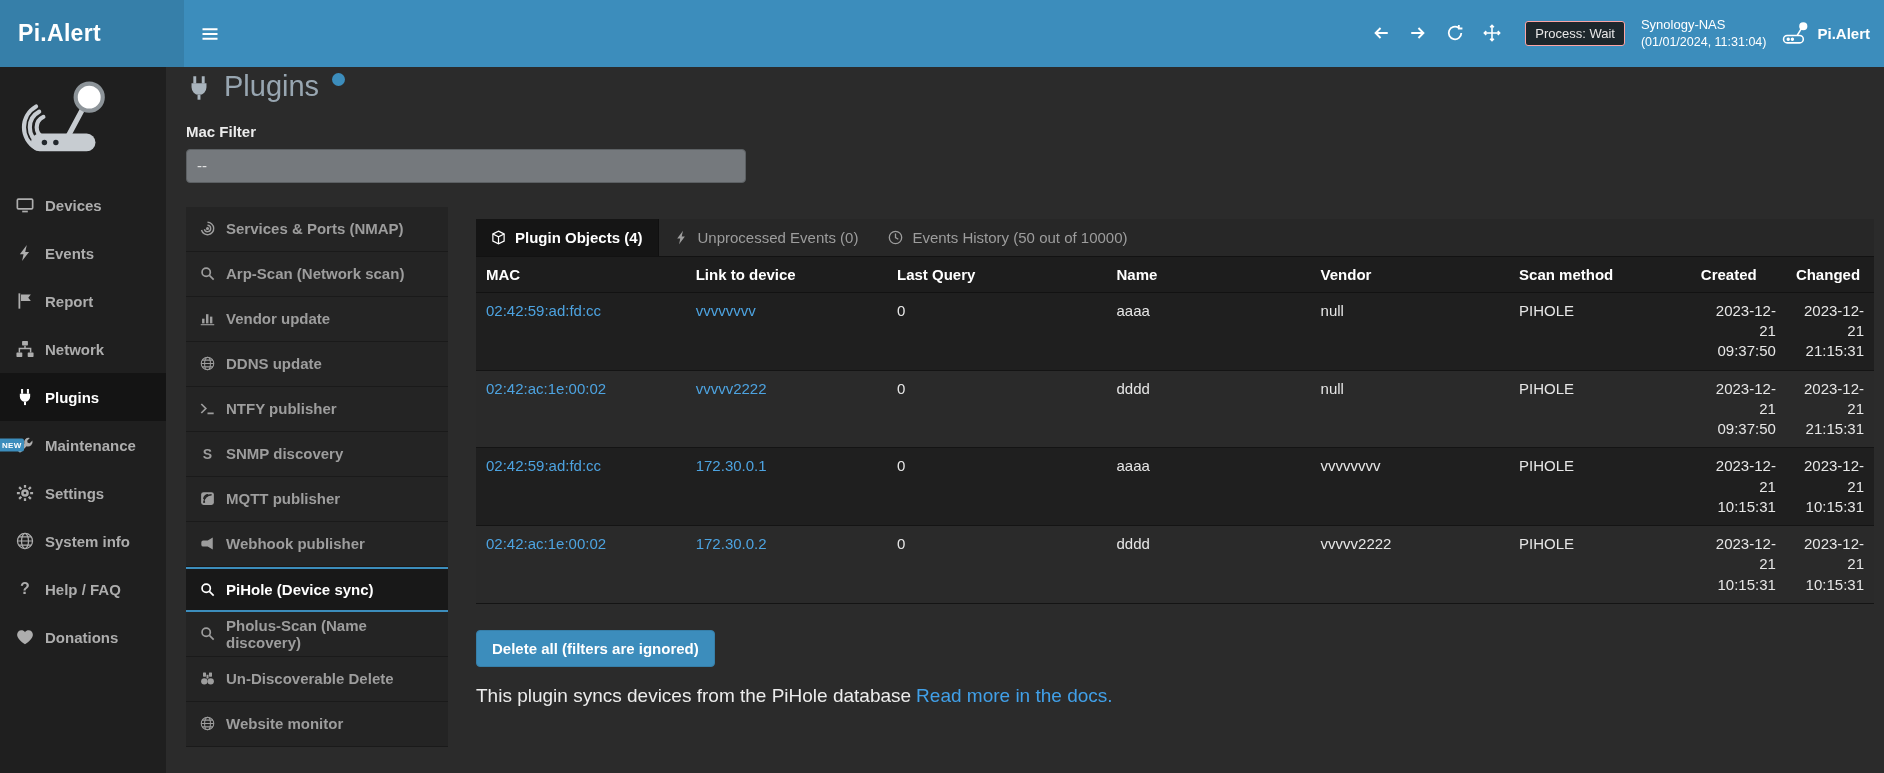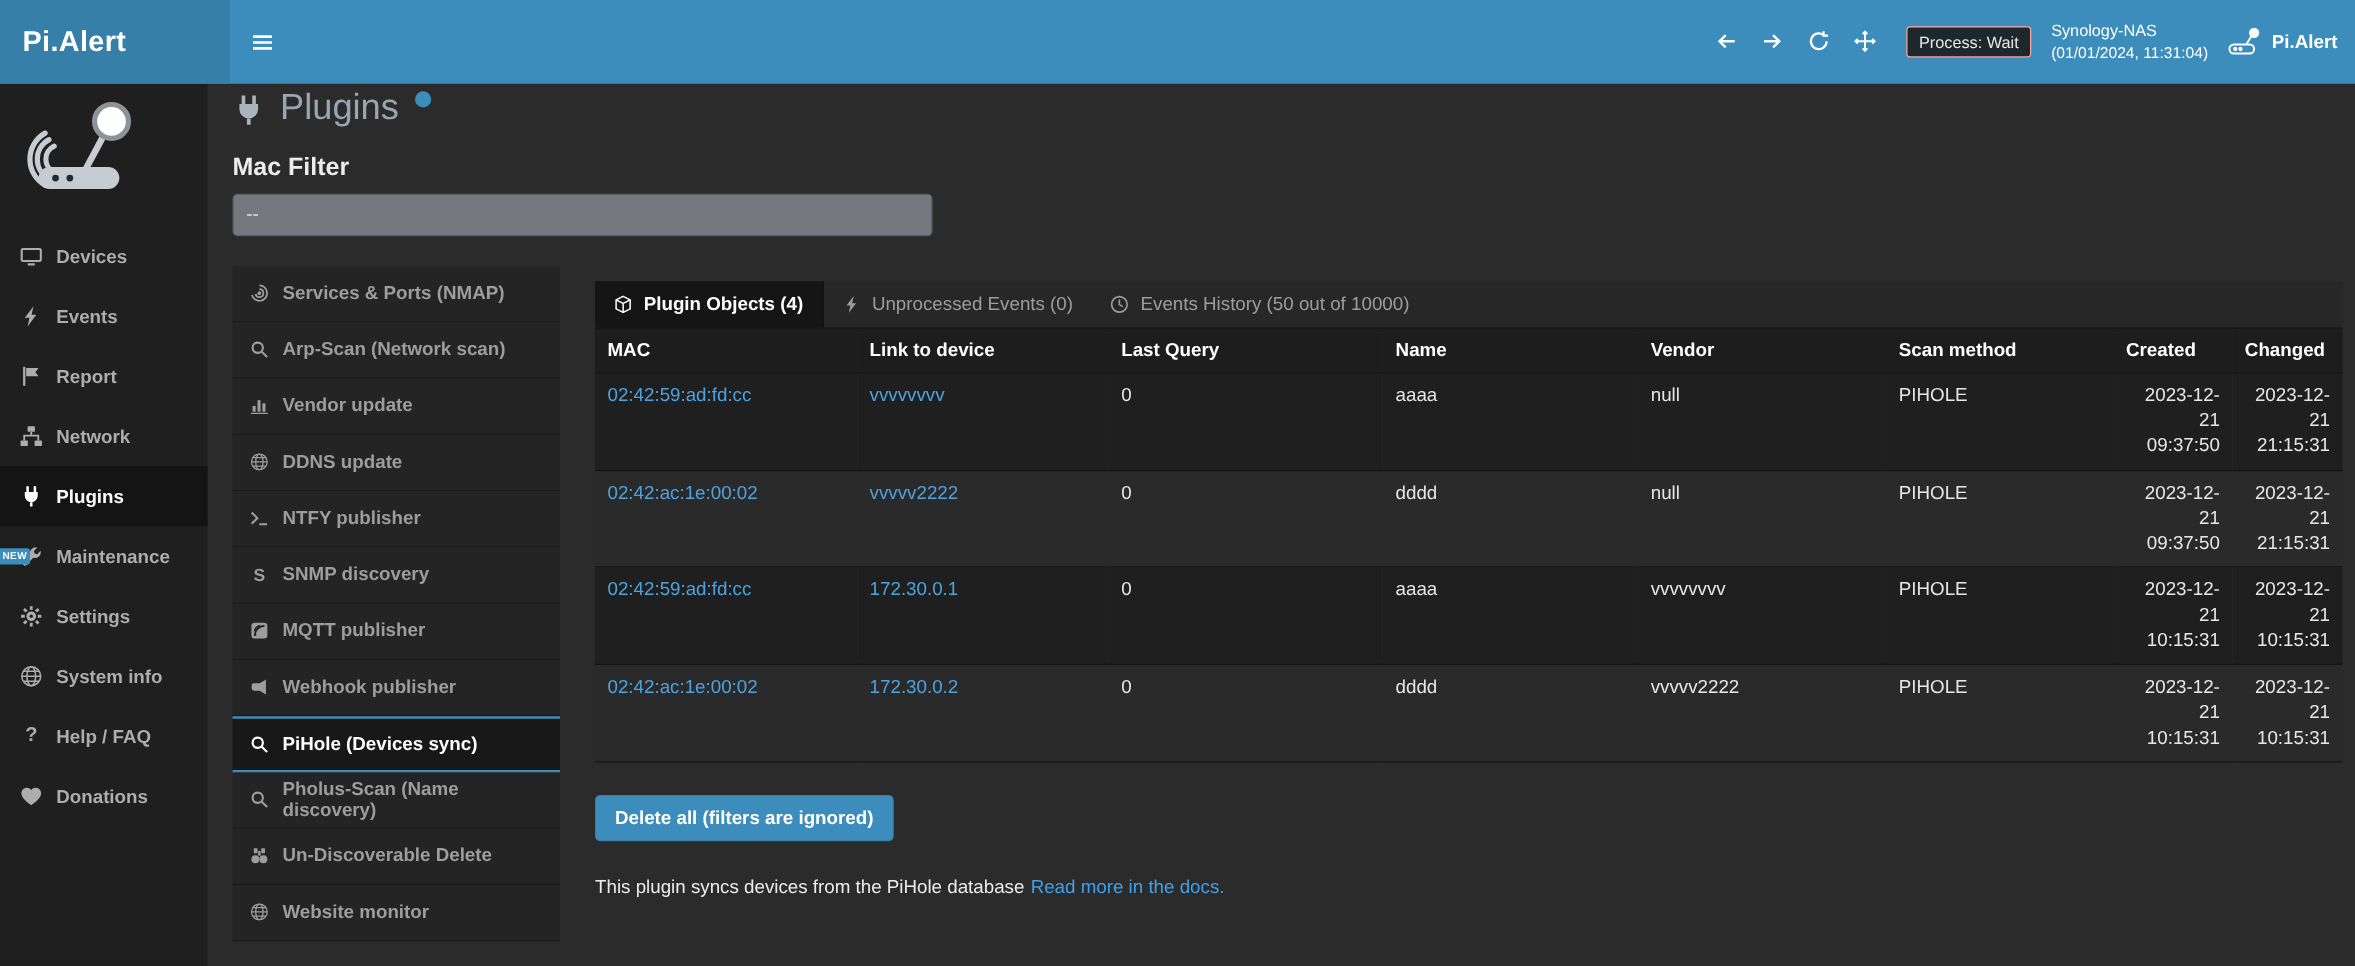--- a/index.html
+++ b/index.html
@@ -35,21 +35,21 @@
   .mi .txt-ic{font-size:16px}
   .new-badge{position:absolute;left:0;top:50%;transform:translateY(-50%);background:#3c8dbc;color:#fff;font-size:8px;font-weight:700;padding:2px 2px;border-radius:0 2px 2px 0;letter-spacing:.3px}
 
   
   .main{position:absolute;top:55px;left:166px;right:0;bottom:0;overflow:hidden;padding:16px 10px 0 20px;box-sizing:border-box}
   .page-title-row{display:flex;align-items:flex-start;gap:12px;color:#98a6b1}
   .title-ic{width:26px;height:28px;color:#a9b4bd;margin-top:3px}
   .page-title{font-size:29px;font-weight:400;line-height:1.1;margin:0;color:#98a6b1}
   .title-badge{width:13px;height:13px;border-radius:50%;background:#3c8dbc;display:inline-block;margin-top:2px;margin-left:1px;cursor:pointer}
   .filter-block{margin-top:20px}
-  .filter-label{font-size:20px;font-weight:700;color:#ececec}
+  .filter-label{font-size:15px;font-weight:700;color:#ececec}
   .mac-filter-input{margin-top:9px;width:560px;height:34px;background:#75797d;border:1px solid #5c6063;border-radius:4px;color:#e2e2e2;font-size:15px;padding:0 10px;font-family:inherit;box-sizing:border-box}
 
   .plugin-layout{display:flex;align-items:flex-start;margin-top:24px;gap:28px}
   .plugin-nav{width:262px;flex:none}
   .plugin-nav-item{display:flex;align-items:center;gap:11px;height:45px;padding:0 14px;background:#242424;color:#9d9d9d;font-size:15px;font-weight:700;border-bottom:1px solid #1a1a1a;cursor:pointer;box-sizing:border-box}
   .plugin-nav-item.active{background:#181818;color:#fff;border-top:2px solid #3c8dbc;border-bottom:2px solid #3c8dbc}
   .pi{width:15px;height:15px}
   .pi .txt-ic{font-size:14px}
 
   .plugin-panel{flex:1;min-width:0;padding-top:12px}
@@ -60,21 +60,21 @@
 
   table.objects{width:100%;border-collapse:collapse;font-size:15px;table-layout:fixed}
   table.objects th{background:#1d1d1d;color:#fff;font-weight:700;text-align:left;padding:9px 10px;border-bottom:1px solid #121212;cursor:pointer}
   table.objects td{padding:8px 10px;vertical-align:top;border-bottom:1px solid #141414;color:#e6e6e6;line-height:1.35;overflow:hidden}
   table.objects tbody tr:nth-child(odd) td{background:#1f1f1f}
   table.objects tbody tr:nth-child(even) td{background:#2a2a2a}
   table.objects a{color:#4da3e0;text-decoration:none;cursor:pointer}
   th.right,td.right{text-align:right}
 
   .delete-btn{margin-top:26px;background:#3c8dbc;border:1px solid #367fa9;color:#fff;font-size:15px;font-weight:700;padding:9px 15px;border-radius:4px;cursor:pointer;font-family:Liberation Sans, sans-serif}
-  .note{margin-top:28px;font-size:15px;color:#ececec}
+  .note{margin-top:18px;font-size:19px;color:#ececec}
   .note a{color:#41a0e8;text-decoration:none;margin-left:5px;cursor:pointer}
 </style>
 </head>
 <body>
 
 <div class="app">
 
   <header class="topbar">
     <div class="brand">Pi.Alert</div>
     <div class="topbar-rest">
@@ -327,21 +327,21 @@
             </span>
             <span>Webhook publisher</span>
           </div>
           <div class="plugin-nav-item active">
             <span class="icon pi">
               <svg viewBox="0 0 16 16" fill="none" stroke="currentColor" stroke-width="1.8">
                 <circle cx="6.6" cy="6.6" r="4.4"></circle>
                 <path d="M10 10l4.6 4.6"></path>
               </svg>
             </span>
-            <span>PiHole (Devices sync)</span>
+            <span>PiHole (Device sync)</span>
           </div>
           <div class="plugin-nav-item">
             <span class="icon pi">
               <svg viewBox="0 0 16 16" fill="none" stroke="currentColor" stroke-width="1.8">
                 <circle cx="6.6" cy="6.6" r="4.4"></circle>
                 <path d="M10 10l4.6 4.6"></path>
               </svg>
             </span>
             <span>Pholus-Scan (Name discovery)</span>
           </div>

